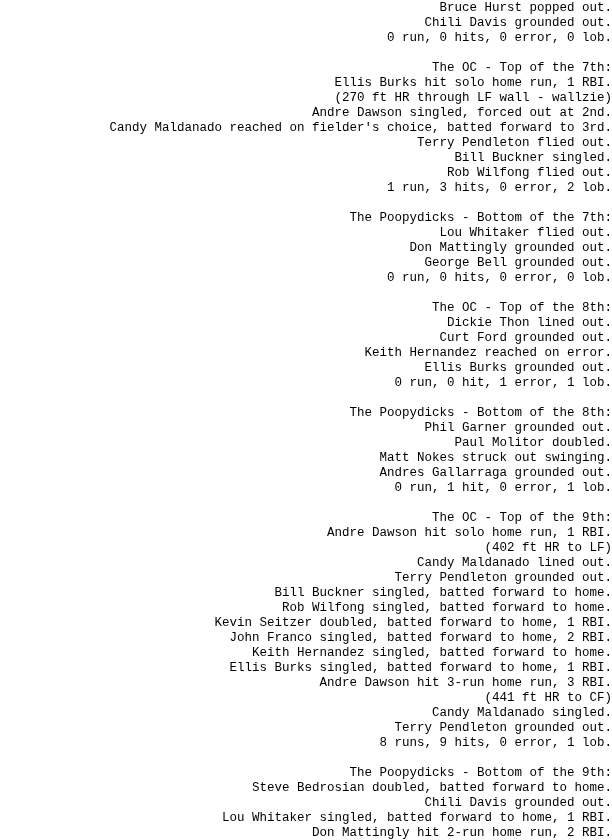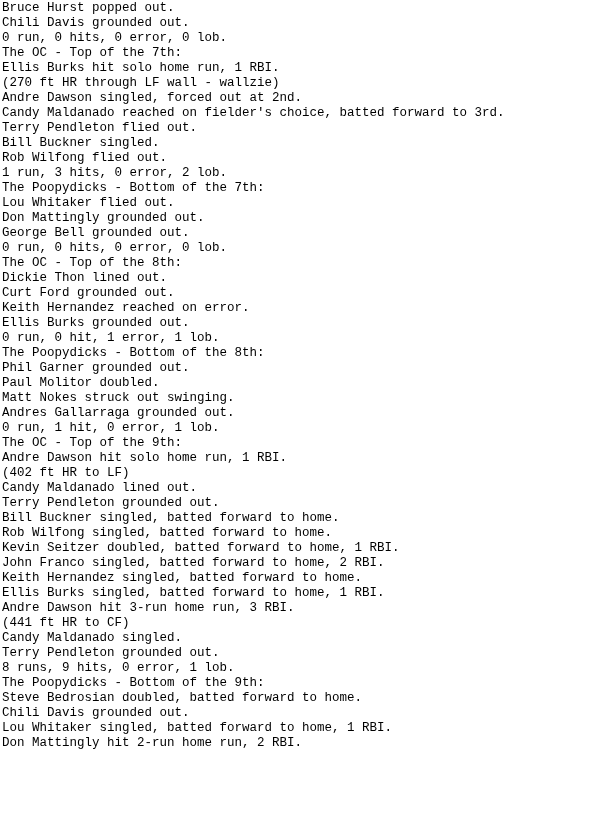--- a/index.html
+++ b/index.html
@@ -10,19 +10,19 @@
     overflow: hidden;
   }
   .game-log {
     font-family: "Liberation Mono", "DejaVu Sans Mono", monospace;
     font-size: 12.5px;
     line-height: 15px;
     color: #000000;
     padding: 1px 0 0 2px;
     white-space: pre;
   }
-  .inning-section + .inning-section { }
-  .log-line { height: 15px; }
+  .inning-section + .inning-section { margin-top: 15px; }
+  .log-line { height: 15px; text-align: right; }
 </style>
 </head>
 <body>
 
 <div class="game-log" id="game-log"><div class="inning-section"><div class="log-line">Bruce Hurst popped out.</div><div class="log-line">Chili Davis grounded out.</div><div class="log-line">0 run, 0 hits, 0 error, 0 lob.</div></div><div class="inning-section"><div class="log-line">The OC - Top of the 7th:</div><div class="log-line">Ellis Burks hit solo home run, 1 RBI.</div><div class="log-line">(270 ft HR through LF wall - wallzie)</div><div class="log-line">Andre Dawson singled, forced out at 2nd.</div><div class="log-line">Candy Maldanado reached on fielder's choice, batted forward to 3rd.</div><div class="log-line">Terry Pendleton flied out.</div><div class="log-line">Bill Buckner singled.</div><div class="log-line">Rob Wilfong flied out.</div><div class="log-line">1 run, 3 hits, 0 error, 2 lob.</div></div><div class="inning-section"><div class="log-line">The Poopydicks - Bottom of the 7th:</div><div class="log-line">Lou Whitaker flied out.</div><div class="log-line">Don Mattingly grounded out.</div><div class="log-line">George Bell grounded out.</div><div class="log-line">0 run, 0 hits, 0 error, 0 lob.</div></div><div class="inning-section"><div class="log-line">The OC - Top of the 8th:</div><div class="log-line">Dickie Thon lined out.</div><div class="log-line">Curt Ford grounded out.</div><div class="log-line">Keith Hernandez reached on error.</div><div class="log-line">Ellis Burks grounded out.</div><div class="log-line">0 run, 0 hit, 1 error, 1 lob.</div></div><div class="inning-section"><div class="log-line">The Poopydicks - Bottom of the 8th:</div><div class="log-line">Phil Garner grounded out.</div><div class="log-line">Paul Molitor doubled.</div><div class="log-line">Matt Nokes struck out swinging.</div><div class="log-line">Andres Gallarraga grounded out.</div><div class="log-line">0 run, 1 hit, 0 error, 1 lob.</div></div><div class="inning-section"><div class="log-line">The OC - Top of the 9th:</div><div class="log-line">Andre Dawson hit solo home run, 1 RBI.</div><div class="log-line">(402 ft HR to LF)</div><div class="log-line">Candy Maldanado lined out.</div><div class="log-line">Terry Pendleton grounded out.</div><div class="log-line">Bill Buckner singled, batted forward to home.</div><div class="log-line">Rob Wilfong singled, batted forward to home.</div><div class="log-line">Kevin Seitzer doubled, batted forward to home, 1 RBI.</div><div class="log-line">John Franco singled, batted forward to home, 2 RBI.</div><div class="log-line">Keith Hernandez singled, batted forward to home.</div><div class="log-line">Ellis Burks singled, batted forward to home, 1 RBI.</div><div class="log-line">Andre Dawson hit 3-run home run, 3 RBI.</div><div class="log-line">(441 ft HR to CF)</div><div class="log-line">Candy Maldanado singled.</div><div class="log-line">Terry Pendleton grounded out.</div><div class="log-line">8 runs, 9 hits, 0 error, 1 lob.</div></div><div class="inning-section"><div class="log-line">The Poopydicks - Bottom of the 9th:</div><div class="log-line">Steve Bedrosian doubled, batted forward to home.</div><div class="log-line">Chili Davis grounded out.</div><div class="log-line">Lou Whitaker singled, batted forward to home, 1 RBI.</div><div class="log-line">Don Mattingly hit 2-run home run, 2 RBI.</div></div></div>
 
 </body></html>

